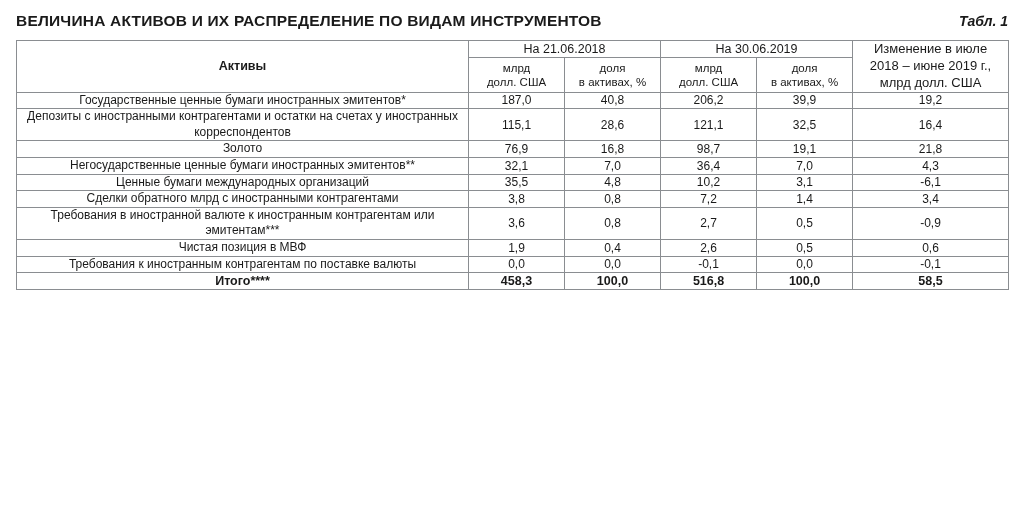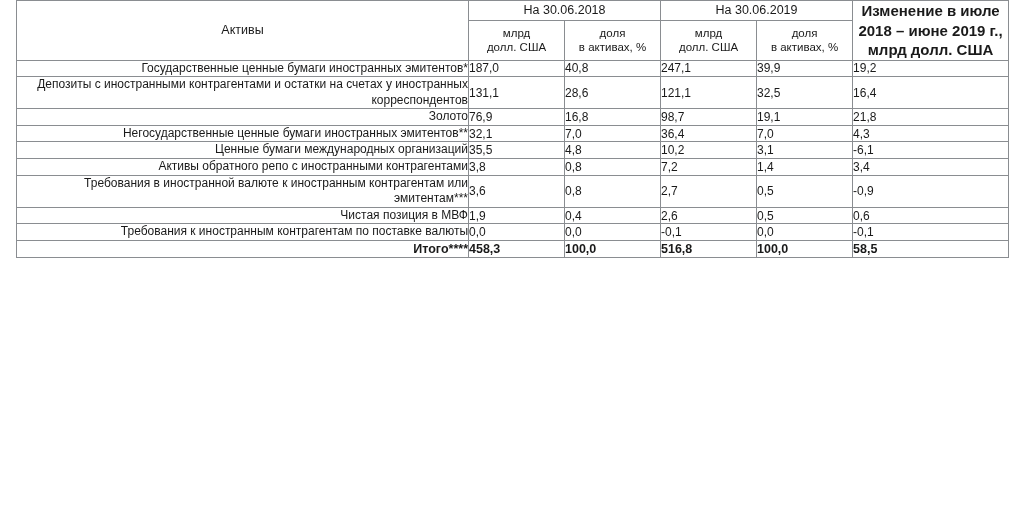--- a/index.html
+++ b/index.html
@@ -50,85 +50,89 @@
     font-size: 12px;
   }
   table.assets td, table.assets th {
     border: 1px solid #8a8d91;
     padding: 0;
     vertical-align: middle;
   }
   .hdr-assets {
     font-size: 12.5px;
     text-align: center;
-    font-weight: normal;
+    font-weight: bold;
     padding: 6px 8px;
   }
   .hdr-date {
     font-size: 12.5px;
     text-align: center;
     font-weight: normal;
     padding: 9px 4px;
   }
   .hdr-sub {
     font-size: 11.5px;
     text-align: center;
     font-weight: normal;
     line-height: 1.25;
     padding: 7px 3px;
     margin-left: 30px;
   }
   .hdr-change {
-    font-size: 15px;
-    text-align: center;
-    font-weight: bold;
+    font-size: 13px;
+    text-align: center;
+    font-weight: normal;
     line-height: 1.3;
     padding: 8px 6px;
   }
   td.rowlabel {
     font-size: 12px;
-    text-align: right;
+    text-align: center;
     padding: 7px 9px;
     line-height: 1.3;
   }
   td.num {
     font-size: 12px;
-    text-align: left;
+    text-align: center;
     padding: 7px 4px;
   }
   tr.total td {
     font-weight: bold;
     font-size: 12.5px;
   }
   tr.total td.rowlabel {
     font-weight: bold;
   }
   .col-a { width: 452px; }
   .col-n { width: 96px; }
   .col-c { width: 156px; }
 </style>
 </head>
 <body>
 
 <div class="page">
 
+  <div class="header-row">
+    <div class="doc-title">ВЕЛИЧИНА АКТИВОВ И ИХ РАСПРЕДЕЛЕНИЕ ПО ВИДАМ ИНСТРУМЕНТОВ</div>
+    <div class="table-label">Табл. 1</div>
+  </div>
 
   <table class="assets">
     <colgroup>
       <col class="col-a">
       <col class="col-n">
       <col class="col-n">
       <col class="col-n">
       <col class="col-n">
       <col class="col-c">
     </colgroup>
     <thead>
       <tr>
         <th rowspan="2" class="hdr-assets">Активы</th>
-        <th colspan="2" class="hdr-date">На 30.06.2018</th>
+        <th colspan="2" class="hdr-date">На 21.06.2018</th>
         <th colspan="2" class="hdr-date">На 30.06.2019</th>
         <th rowspan="2" class="hdr-change">
           <span>Изменение в июле</span><br>
           <span>2018 – июне 2019 г.,</span><br>
           <span>млрд долл. США</span>
         </th>
       </tr>
       <tr>
         <th class="hdr-sub">
           <span>млрд</span><br>
@@ -146,27 +150,27 @@
           <span>доля</span><br>
           <span>в активах, %</span>
         </th>
       </tr>
     </thead>
     <tbody>
       <tr>
         <td class="rowlabel">Государственные ценные бумаги иностранных эмитентов*</td>
         <td class="num">187,0</td>
         <td class="num">40,8</td>
-        <td class="num">247,1</td>
+        <td class="num">206,2</td>
         <td class="num">39,9</td>
         <td class="num">19,2</td>
       </tr>
       <tr>
         <td class="rowlabel">Депозиты с иностранными контрагентами и остатки на счетах у иностранных корреспондентов</td>
-        <td class="num">131,1</td>
+        <td class="num">115,1</td>
         <td class="num">28,6</td>
         <td class="num">121,1</td>
         <td class="num">32,5</td>
         <td class="num">16,4</td>
       </tr>
       <tr>
         <td class="rowlabel">Золото</td>
         <td class="num">76,9</td>
         <td class="num">16,8</td>
         <td class="num">98,7</td>
@@ -183,21 +187,21 @@
       </tr>
       <tr>
         <td class="rowlabel">Ценные бумаги международных организаций</td>
         <td class="num">35,5</td>
         <td class="num">4,8</td>
         <td class="num">10,2</td>
         <td class="num">3,1</td>
         <td class="num">-6,1</td>
       </tr>
       <tr>
-        <td class="rowlabel">Активы обратного репо с иностранными контрагентами</td>
+        <td class="rowlabel">Сделки обратного млрд с иностранными контрагентами</td>
         <td class="num">3,8</td>
         <td class="num">0,8</td>
         <td class="num">7,2</td>
         <td class="num">1,4</td>
         <td class="num">3,4</td>
       </tr>
       <tr>
         <td class="rowlabel">Требования в иностранной валюте к иностранным контрагентам или эмитентам***</td>
         <td class="num">3,6</td>
         <td class="num">0,8</td>

